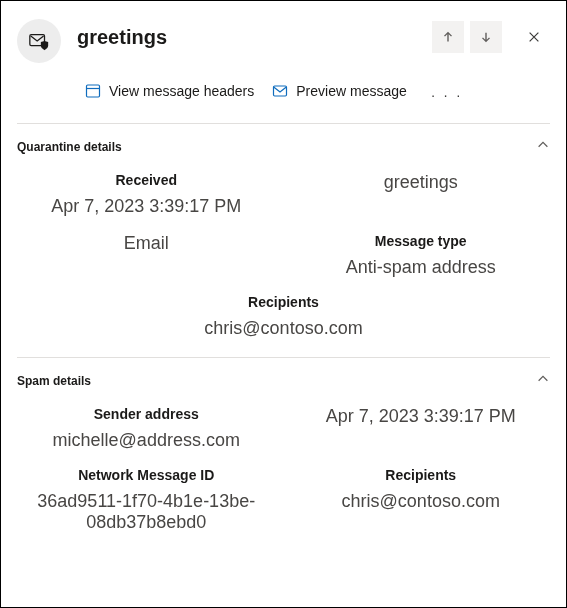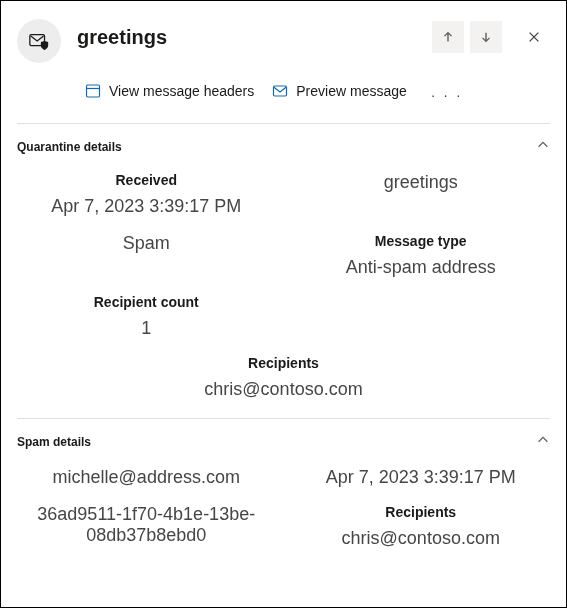--- a/index.html
+++ b/index.html
@@ -153,53 +153,51 @@
 </div>
 <div class="grid">
   <div class="field">
     <span class="field-label">Received</span>
     <span class="field-value">Apr 7, 2023 3:39:17 PM</span>
   </div>
   <div class="field">
     <span class="field-value">greetings</span>
   </div>
   <div class="field">
-    <span class="field-value">Spam</span>
+    <span class="field-value">Email</span>
   </div>
   <div class="field">
     <span class="field-label">Message type</span>
     <span class="field-value">Anti-spam address</span>
-  </div>
-  <div class="field">
-    <span class="field-label">Recipient count</span>
-    <span class="field-value">1</span>
   </div>
   <div class="field full">
     <span class="field-label">Recipients</span>
     <span class="field-value">chris@contoso.com</span>
   </div>
 </div>
 
 <hr class="divider">
 
 <div class="section-header">
   <h2>Spam details</h2>
   <span class="chev">
     <svg viewBox="0 0 16 16">
         <path d="M3 10 L8 5 L13 10"></path>
       </svg>
   </span>
 </div>
 <div class="grid">
   <div class="field">
+    <span class="field-label">Sender address</span>
     <span class="field-value">michelle@address.com</span>
   </div>
   <div class="field">
     <span class="field-value">Apr 7, 2023 3:39:17 PM</span>
   </div>
   <div class="field">
+    <span class="field-label">Network Message ID</span>
     <span class="field-value">36ad9511-1f70-4b1e-13be-08db37b8ebd0</span>
   </div>
   <div class="field">
     <span class="field-label">Recipients</span>
     <span class="field-value">chris@contoso.com</span>
   </div>
 </div>
 
 </body></html>

